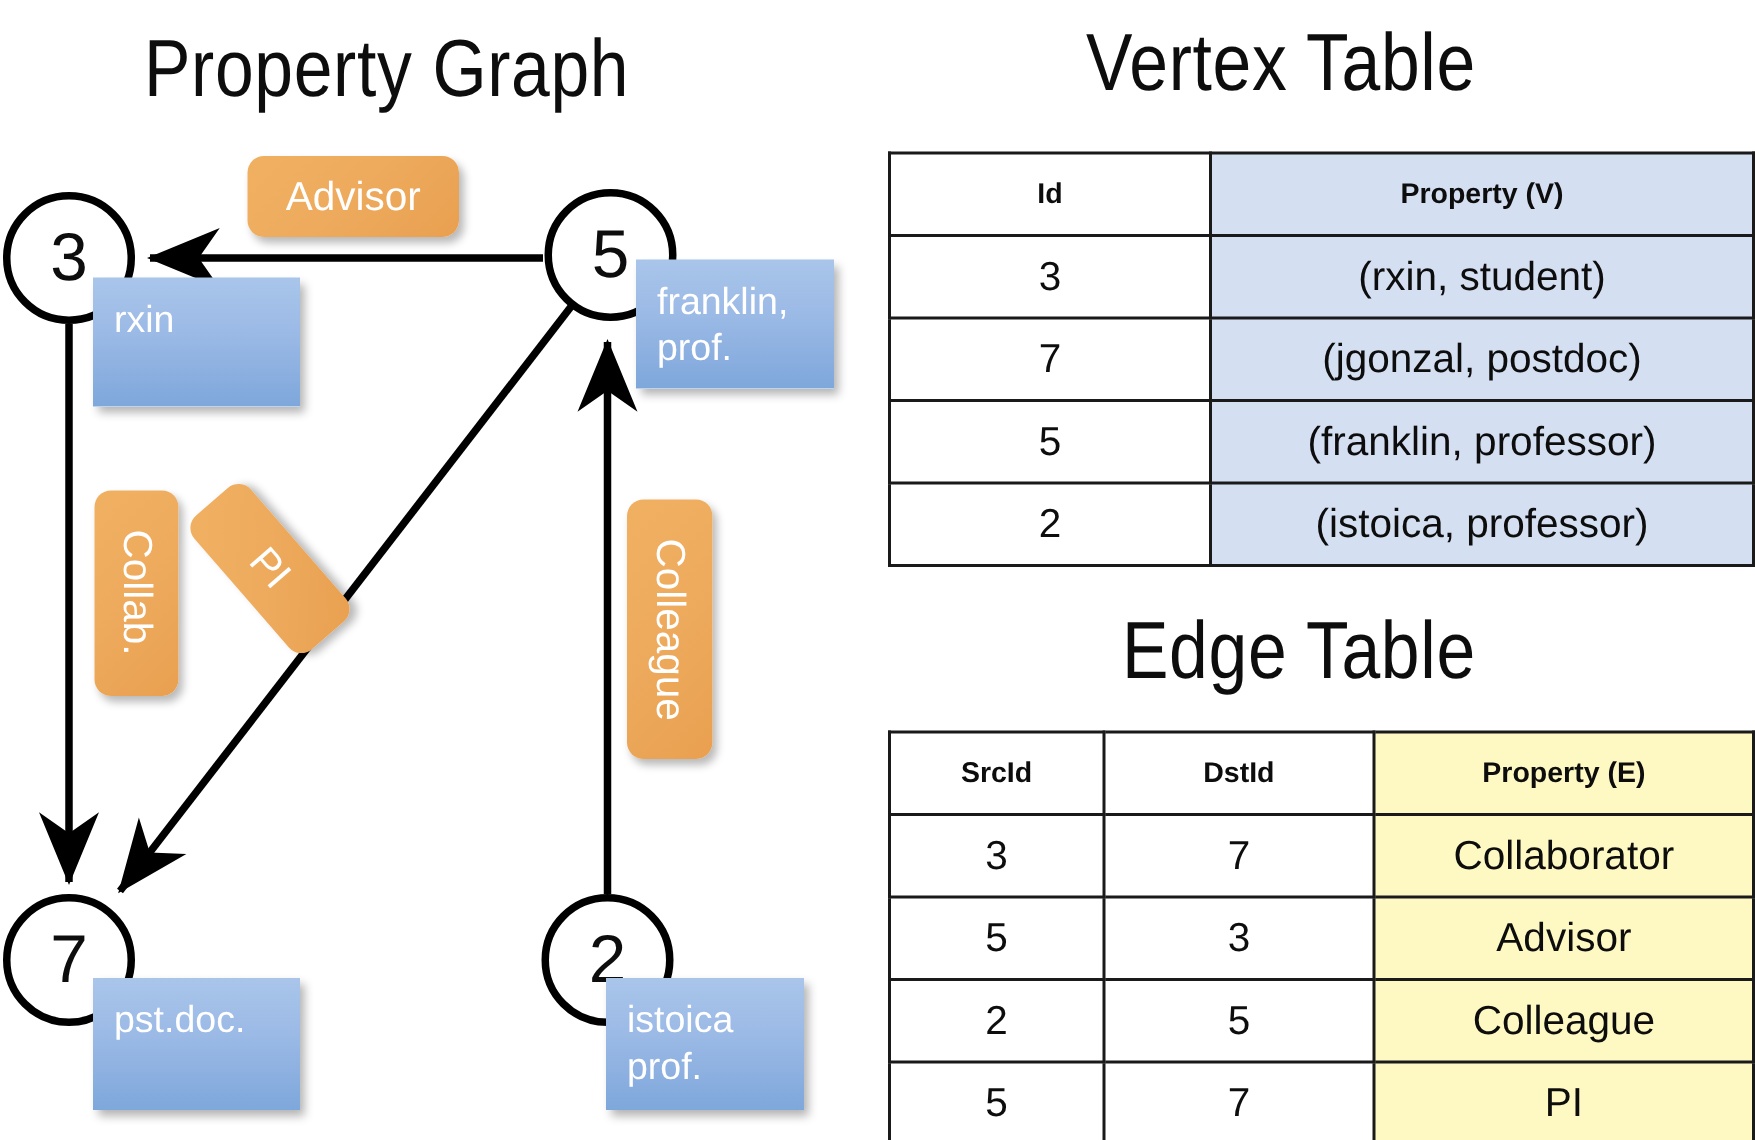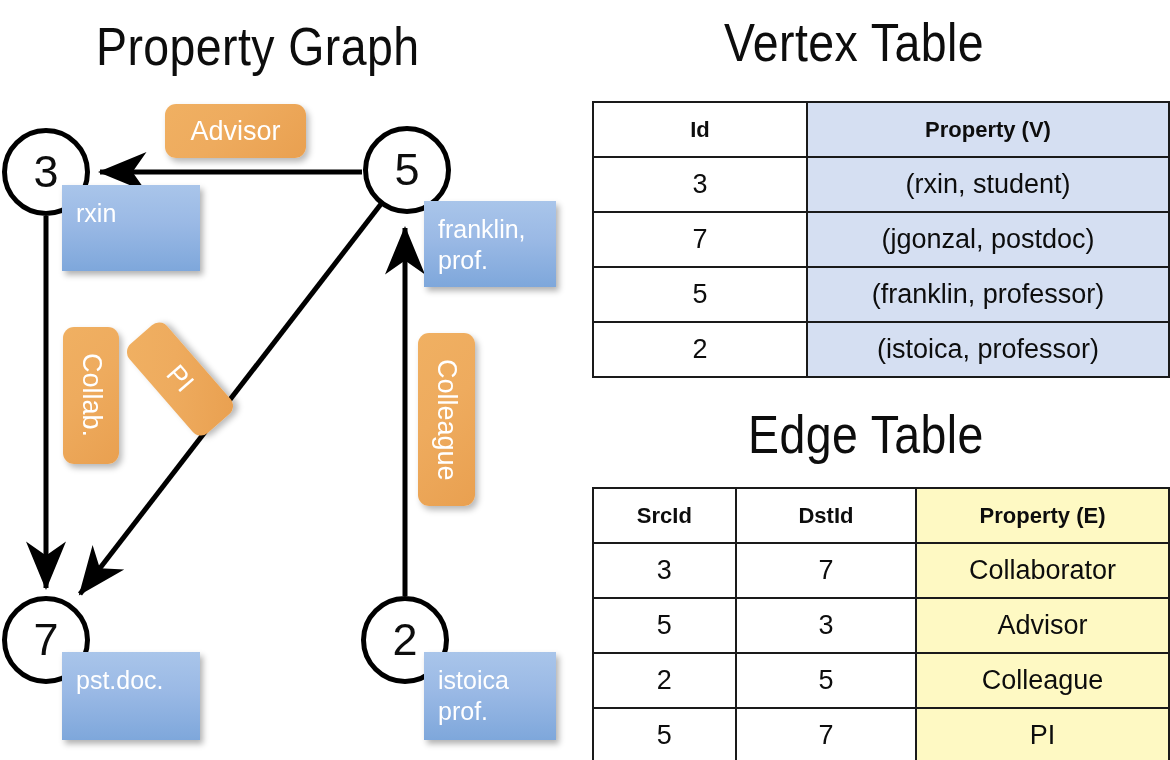--- a/index.html
+++ b/index.html
@@ -78,23 +78,23 @@
     color: #ffffff;
     font-size: 25px;
     line-height: 31px;
     font-weight: 300;
     padding: 13px 0 0 14px;
     box-sizing: border-box;
     z-index: 6;
     font-family: "Liberation Sans", sans-serif;
   }
   #prop-rxin     { left: 62px;  top: 185px; width: 138px; height: 86px; }
-  #prop-franklin { left: 424px; top: 201px; width: 132px; height: 86px; }
+  #prop-franklin { left: 424px; top: 173px; width: 132px; height: 86px; }
   #prop-jgonzal  { left: 62px;  top: 652px; width: 138px; height: 88px; }
-  #prop-istoica  { left: 424px; top: 652px; width: 132px; height: 88px; }
+  #prop-istoica  { left: 404px; top: 652px; width: 132px; height: 88px; }
 
   
   .edge-label {
     position: absolute;
     border-radius: 11px;
     background: linear-gradient(135deg, #f0b062 0%, #eeab5e 45%, #e9a050 100%);
     box-shadow: 3px 4px 6px rgba(0,0,0,0.28);
     color: #ffffff;
     font-size: 27px;
     font-weight: 300;
@@ -143,21 +143,21 @@
     text-align: center;
     font-weight: 300;
     font-size: 27px;
     color: #0d0d0d;
     padding: 0;
     height: 53px;
     background: #ffffff;
   }
   .data-table th {
     font-weight: bold;
-    font-size: 22px;
+    font-size: 19px;
   }
 
   
   #vertex-table { left: 592px; top: 101px; width: 578px; }
   #vertex-table .col-id   { width: 188px; }
   #vertex-table .col-prop { width: 318px; background: #d5dff2; }
 
   
   #edge-table { left: 592px; top: 487px; width: 578px; }
   #edge-table .col-src  { width: 140px; margin-left: 10px; }

